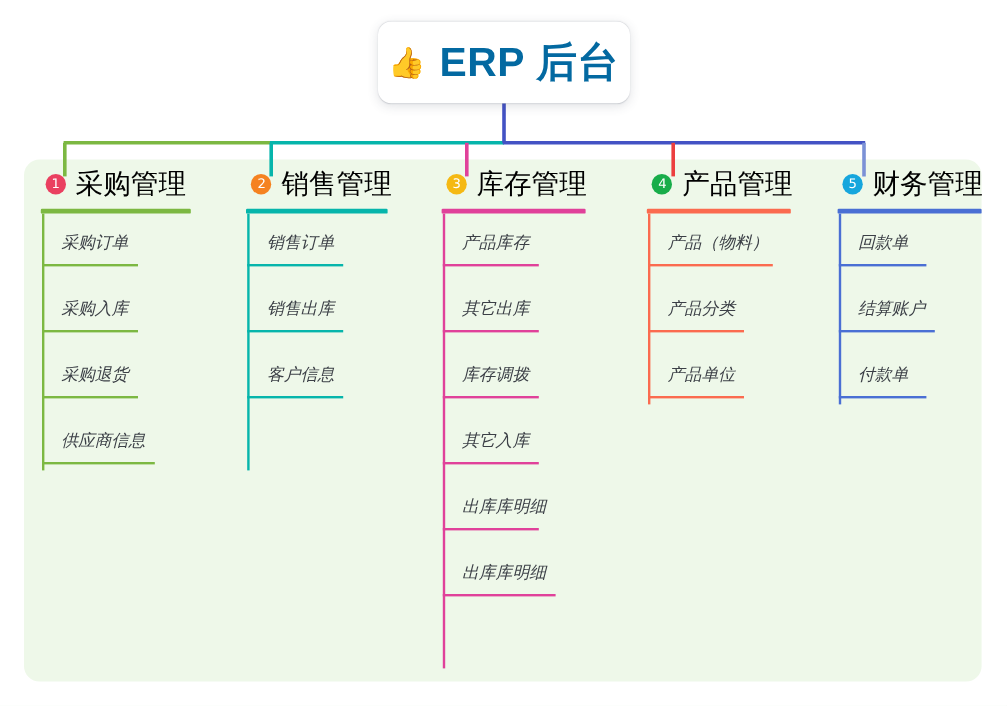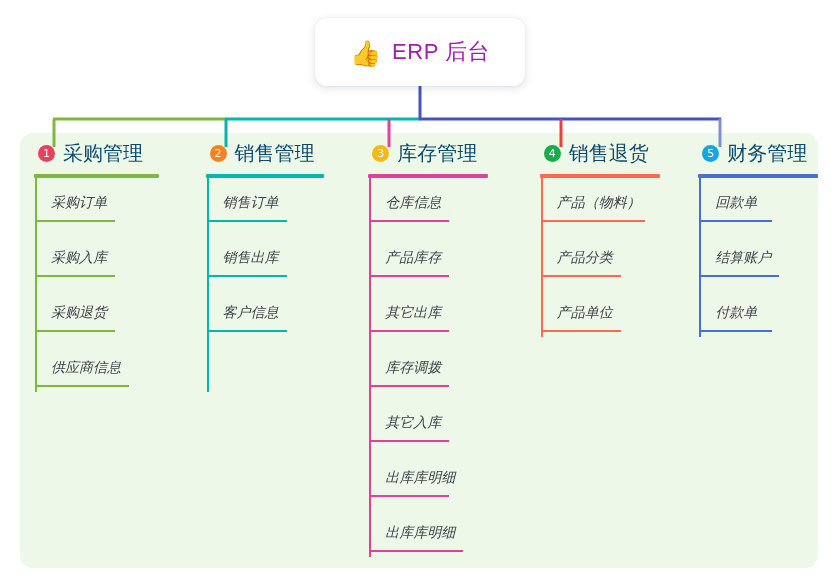--- a/index.html
+++ b/index.html
@@ -32,24 +32,24 @@
     gap: 11px;
     z-index: 6;
   }
   #root-emoji {
     font-size: 25px;
     line-height: 1;
     position: relative;
     top: 1px;
   }
   #root-title-text {
-    font-size: 22px;
-    color: #a21caf;
+    font-size: 34px;
+    color: #0369a1;
     letter-spacing: 0.5px;
-    font-weight: 400;
+    font-weight: 700;
     white-space: nowrap;
   }
 
   
   #connectors {
     position: absolute;
     left: 0;
     top: 0;
     width: 839px;
     height: 588px;
@@ -96,22 +96,22 @@
     height: 17px;
     border-radius: 50%;
     color: #ffffff;
     font-size: 11px;
     line-height: 17px;
     text-align: center;
     font-family: "DejaVu Sans", sans-serif;
     flex: 0 0 auto;
   }
   .col-title {
-    font-size: 20px;
-    color: #0c4a6e;
+    font-size: 23px;
+    color: #000000;
     white-space: nowrap;
   }
   .col-rule {
     position: absolute;
     left: 14px;
     top: 41px;
     height: 4px;
     border-radius: 1px;
   }
   .col-spine {
@@ -218,24 +218,20 @@
     </div>
     <div class="column" style="width: 172px;">
       <div class="col-head">
         <span class="badge" style="background: rgb(245, 185, 19);">3</span>
         <span class="col-title">库存管理</span>
       </div>
       <div class="col-rule" style="width: 120px; background: rgb(224, 65, 154);"></div>
       <div class="col-spine" style="background: rgb(224, 65, 154); height: 379px;"></div>
       <div class="items">
         <div class="item">
-          <span class="item-label">仓库信息</span>
-          <div class="item-rule" style="width: 80px; background: rgb(224, 65, 154);"></div>
-        </div>
-        <div class="item">
           <span class="item-label">产品库存</span>
           <div class="item-rule" style="width: 80px; background: rgb(224, 65, 154);"></div>
         </div>
         <div class="item">
           <span class="item-label">其它出库</span>
           <div class="item-rule" style="width: 80px; background: rgb(224, 65, 154);"></div>
         </div>
         <div class="item">
           <span class="item-label">库存调拨</span>
           <div class="item-rule" style="width: 80px; background: rgb(224, 65, 154);"></div>
@@ -250,21 +246,21 @@
         </div>
         <div class="item">
           <span class="item-label">出库库明细</span>
           <div class="item-rule" style="width: 94px; background: rgb(224, 65, 154);"></div>
         </div>
       </div>
     </div>
     <div class="column" style="width: 159px;">
       <div class="col-head">
         <span class="badge" style="background: rgb(24, 173, 74);">4</span>
-        <span class="col-title">销售退货</span>
+        <span class="col-title">产品管理</span>
       </div>
       <div class="col-rule" style="width: 120px; background: rgb(251, 107, 79);"></div>
       <div class="col-spine" style="background: rgb(251, 107, 79); height: 159px;"></div>
       <div class="items">
         <div class="item">
           <span class="item-label">产品（物料）</span>
           <div class="item-rule" style="width: 104px; background: rgb(251, 107, 79);"></div>
         </div>
         <div class="item">
           <span class="item-label">产品分类</span>

